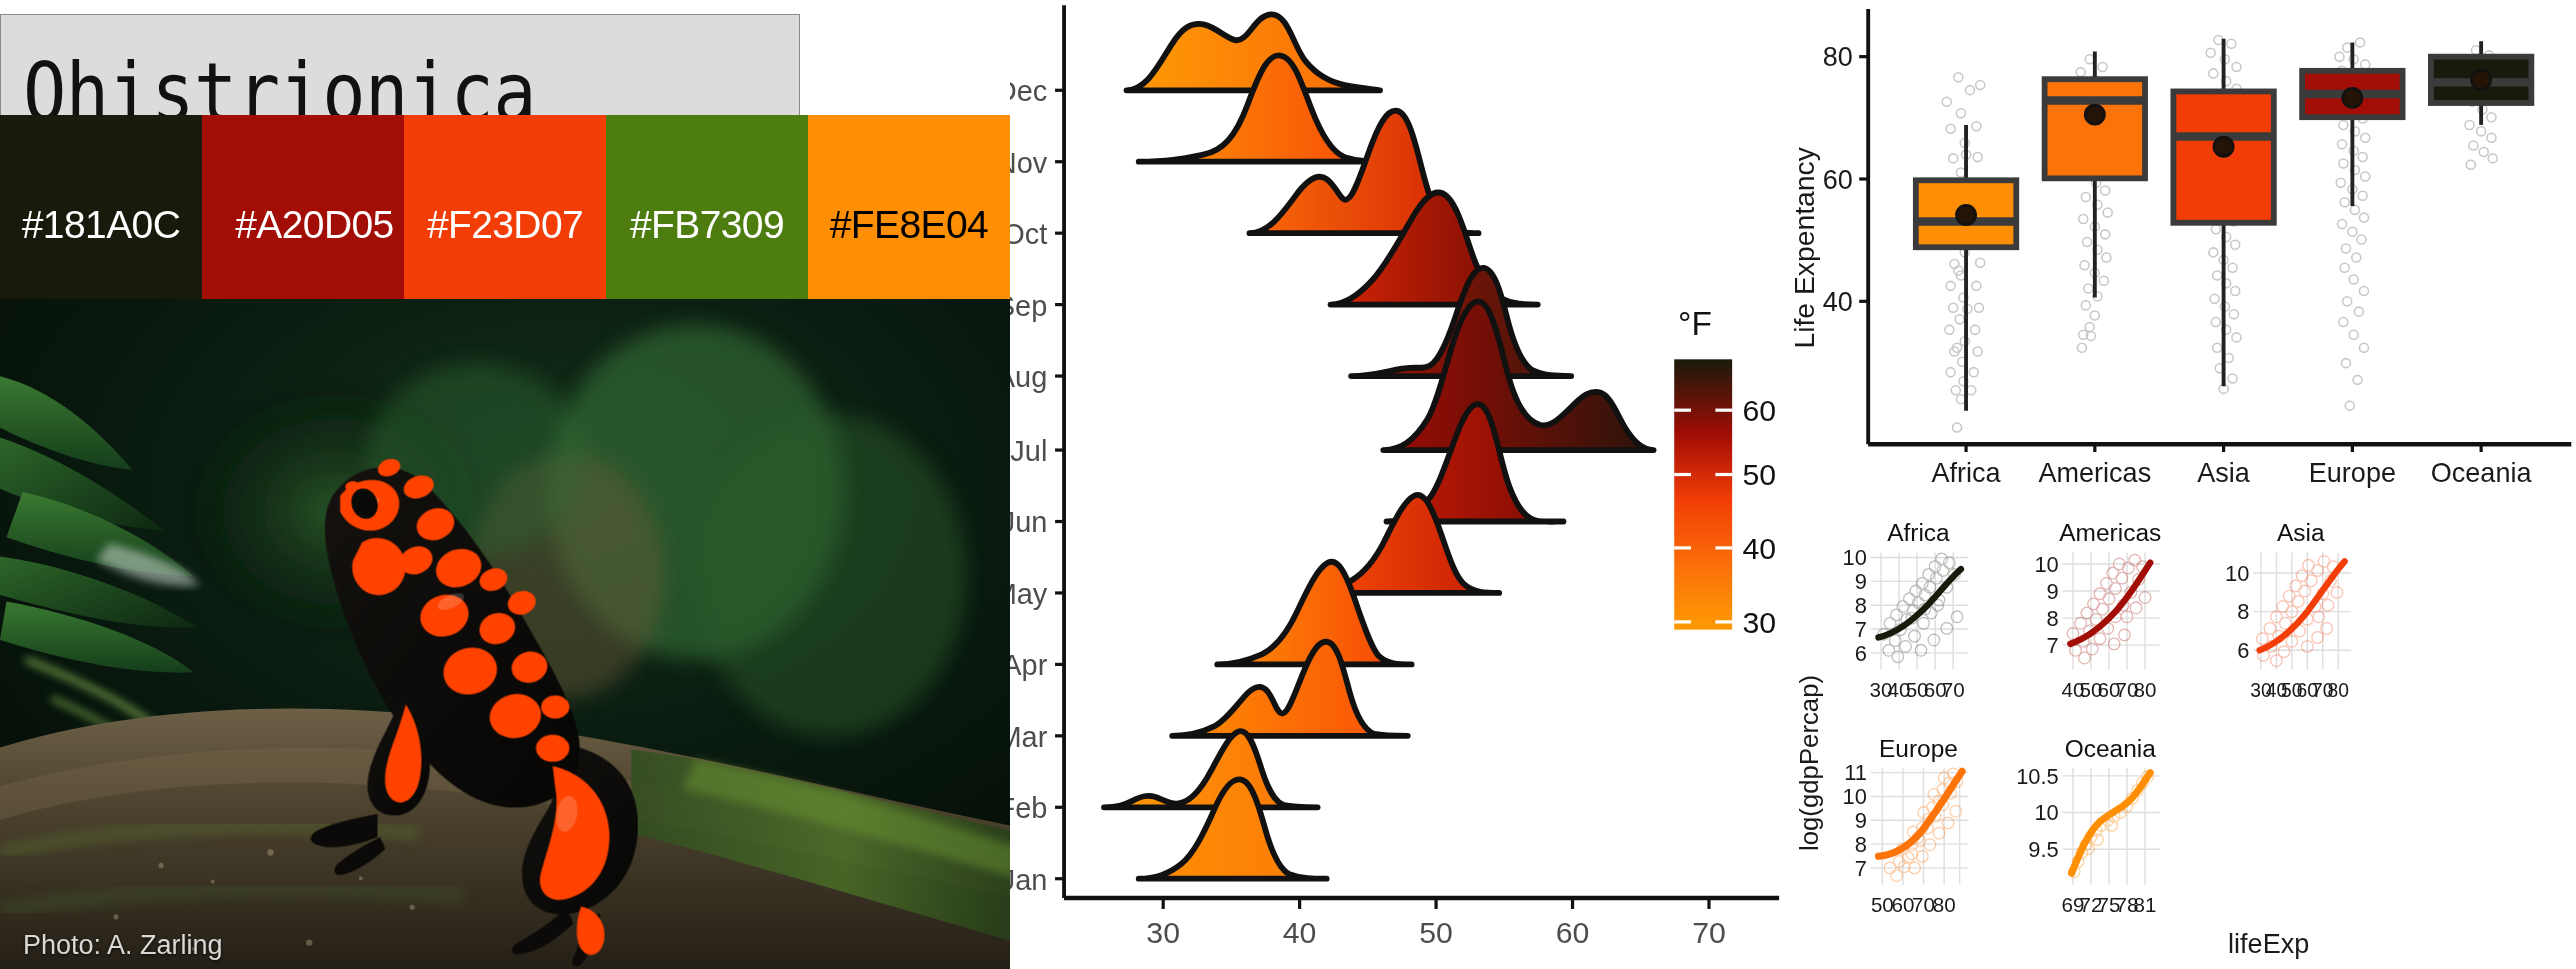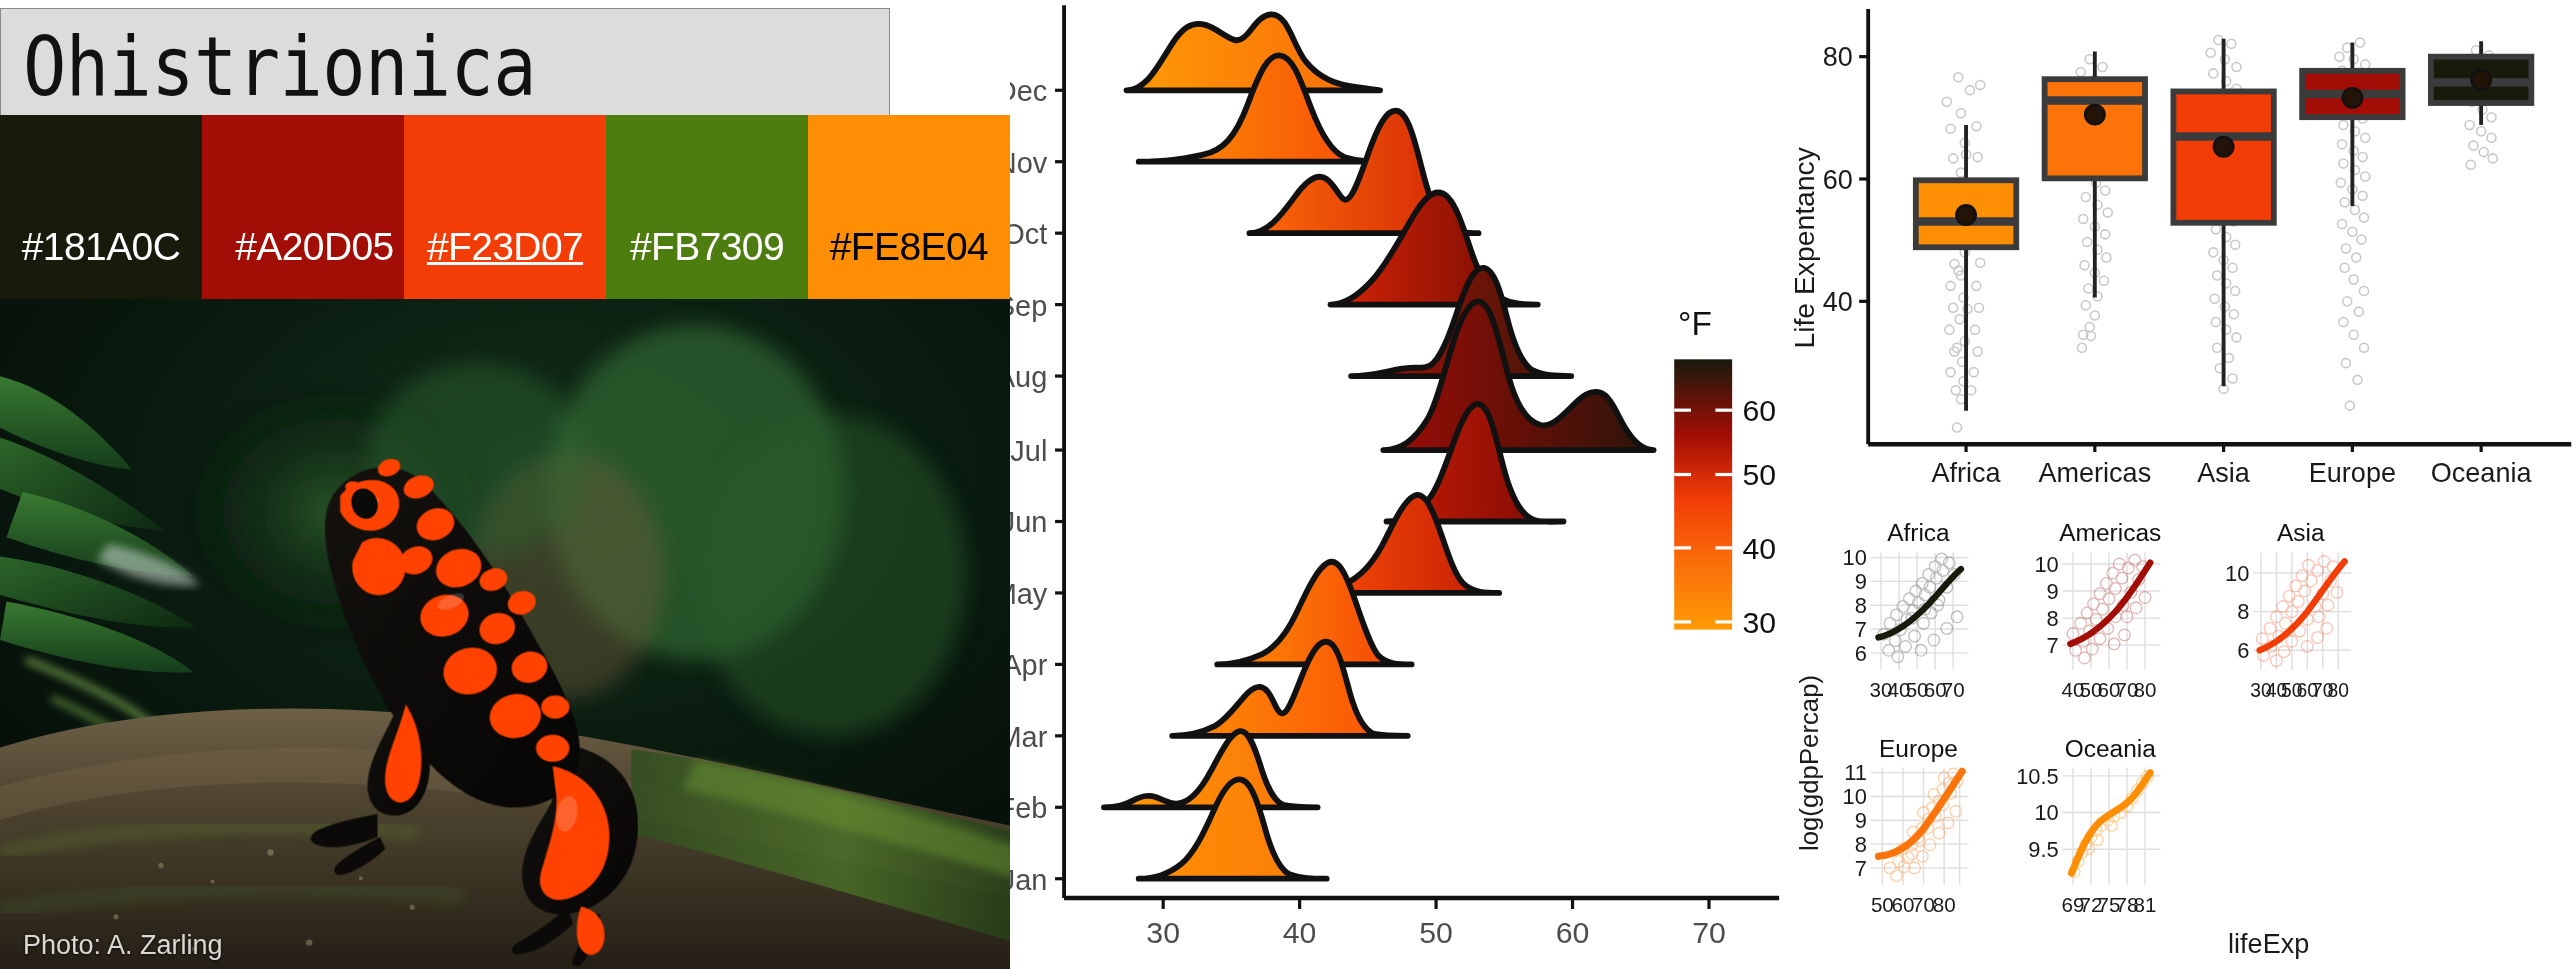--- a/index.html
+++ b/index.html
@@ -1,29 +1,29 @@
 <!DOCTYPE html>
 <html style="font-size:10.3px"><head>
 <meta charset="utf-8">
 <style>
   html,body{margin:0;padding:0;background:#fff;}
   body{width:2576px;height:969px;overflow:hidden;font-family:"Liberation Sans",sans-serif;}
   .page{position:relative;width:2576px;height:969px;background:#ffffff;}
 
   
   .left-panel{position:absolute;left:0;top:0;width:1010px;height:969px;background:#fff;overflow:hidden;}
-  .title-band{position:absolute;left:0;top:8px;width:890px;height:115px;background:#dcdcdc;
-              border:1.3px solid #8a8a8a;box-sizing:border-box;display:flex;align-items:center;}
+  .title-band{position:absolute;left:0;top:14px;width:800px;height:115px;background:#dcdcdc;
+              border:1.3px solid #8a8a8a;box-sizing:border-box;display:flex;align-items:flex-end;}
   .title-text{font-family:"DejaVu Sans Mono","Liberation Mono",monospace;
               font-size:72px;font-weight:400;color:#111;letter-spacing:-0.6px;
               padding-left:22px;line-height:1;white-space:nowrap;
               transform:scaleY(1.14);transform-origin:left center;}
   .swatch-band{position:absolute;left:0;top:115px;width:1010px;height:184px;display:flex;}
   .swatch{flex:1 1 0;position:relative;display:flex;align-items:flex-end;justify-content:center;
-          padding-bottom:30px;box-sizing:border-box;text-align:center;}
+          padding-bottom:52px;box-sizing:border-box;text-align:center;}
   .swatch span{font-family:"Liberation Sans",sans-serif;font-size:39px;font-weight:400;
                white-space:nowrap;letter-spacing:-0.6px;}
 
   
   .photo{position:absolute;left:0;top:299px;width:1010px;height:670px;overflow:hidden;background:#06120a;}
   .photo svg{position:absolute;left:0;top:0;width:1010px;height:670px;display:block;}
   .photo-credit{position:absolute;left:23px;bottom:8px;color:#e8e8e4;font-size:27px;
                 font-family:"Liberation Sans",sans-serif;opacity:.92;
                 text-shadow:0 1.3px 3.2px rgba(0,0,0,.85);}
 
@@ -50,21 +50,21 @@
     </div>
 
     <div class="swatch-band">
       <div class="swatch" style="background: rgb(24, 26, 12);">
         <span style="color: rgb(255, 255, 255);">#181A0C</span>
       </div>
       <div class="swatch" style="background: rgb(162, 13, 5);">
         <span style="color: rgb(255, 255, 255); margin-left: 23px;">#A20D05</span>
       </div>
       <div class="swatch" style="background: rgb(242, 61, 7);">
-        <span style="color: rgb(255, 255, 255); text-decoration: underline;">#F23D07</span>
+        <span style="color: rgb(255, 255, 255);">#F23D07</span>
       </div>
       <div class="swatch" style="background: #4d7c0f;">
         <span style="color: rgb(255, 255, 255);">#FB7309</span>
       </div>
       <div class="swatch" style="background: rgb(254, 142, 4);">
         <span style="color: rgb(0, 0, 0);">#FE8E04</span>
       </div>
     </div>
 
     <div class="photo">

